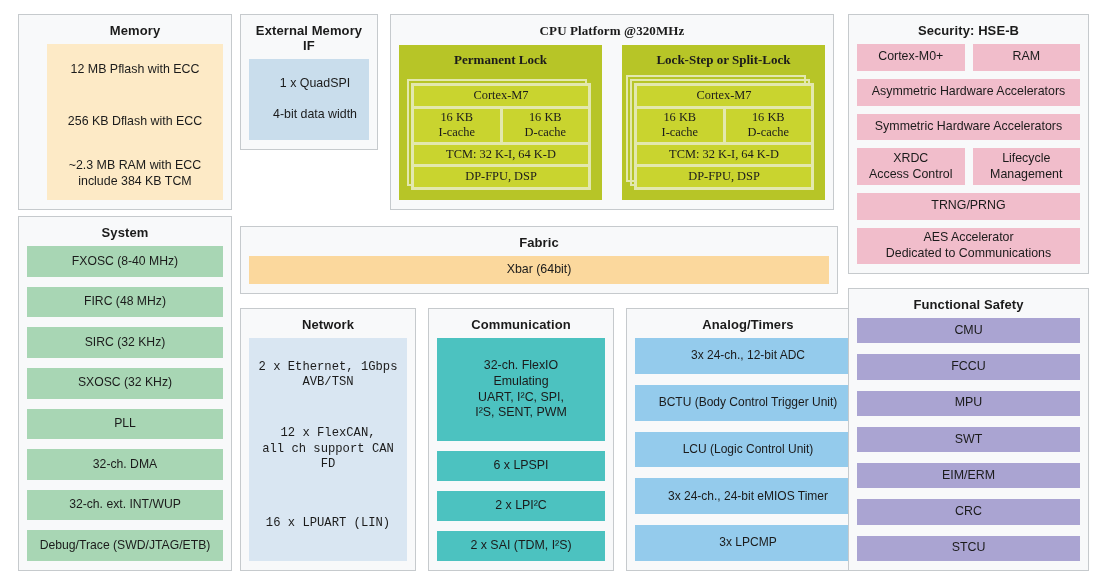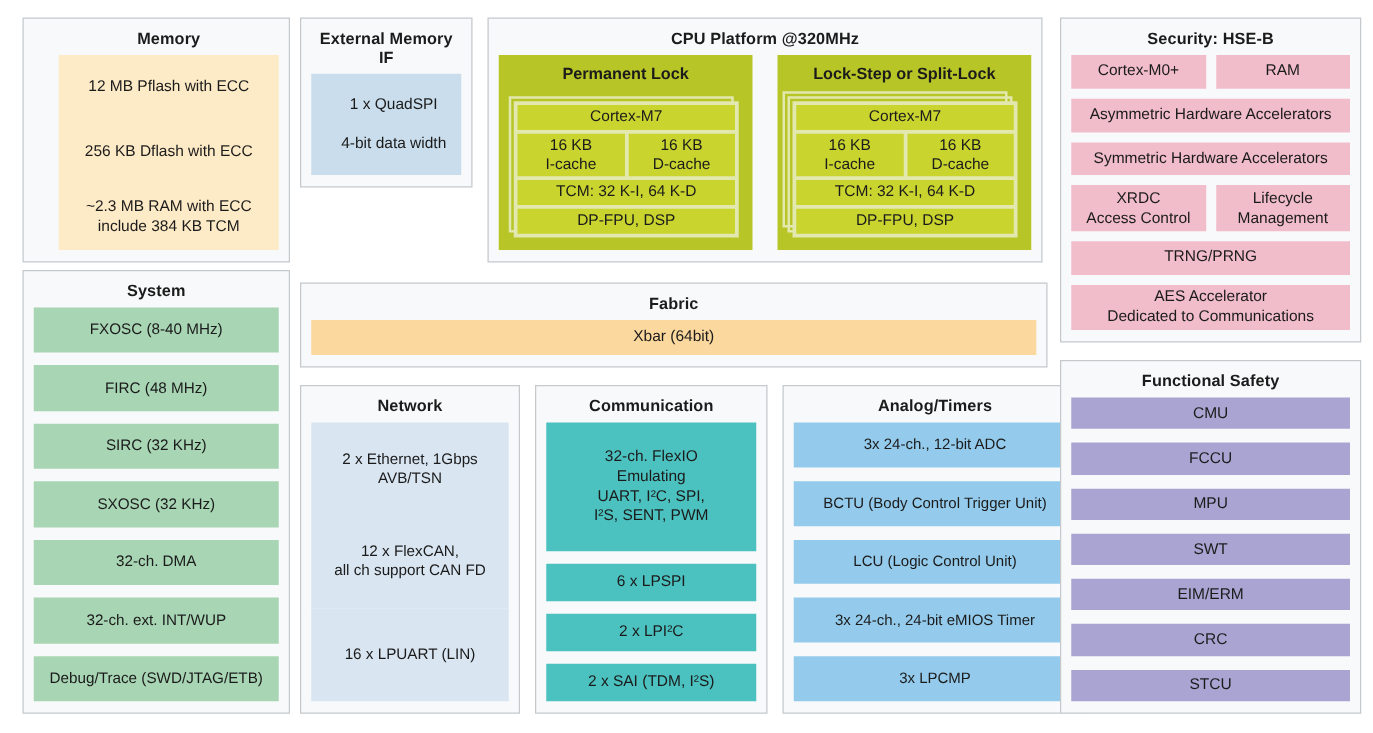--- a/index.html
+++ b/index.html
@@ -21,34 +21,34 @@
   .cell{
     display:flex;align-items:center;justify-content:center;
     text-align:center;white-space:pre-line;
     font-size:12.4px;line-height:1.28;box-sizing:border-box;padding:2px 4px;
   }
 
   
   .p-memory  {left:18px;  top:14px;  width:214px; height:196px;padding-left:28px;}
   .p-system  {left:18px;  top:216px; width:214px; height:355px;}
   .p-extmem  {left:240px; top:14px;  width:138px; height:136px;}
-  .p-cpu     {left:390px; top:14px;  width:444px; height:196px;}
+  .p-cpu     {left:390px; top:14px;  width:444px; height:196px;font-family:Liberation Serif, serif;}
   .p-security{left:848px; top:14px;  width:241px; height:260px;}
   .p-fabric  {left:240px; top:226px; width:598px; height:68px;}
   .p-network {left:240px; top:308px; width:176px; height:263px;}
   .p-comm    {left:428px; top:308px; width:186px; height:263px;}
   .p-analog  {left:626px; top:308px; width:244px; height:263px;}
   .p-safety  {left:848px; top:288px; width:241px; height:283px;}
 
   
   .p-memory .list{gap:0;} .p-memory .cell{flex:1;background:var(--memory,#fdeac6);}
   .p-system .list{gap:10px;} .p-system .cell{flex:1;background:var(--system,#a8d6b4);font-size:12.2px;}
   .p-extmem .list{gap:0;}    .p-extmem .cell{flex:1;background:var(--ext-if,#c9ddec);padding-left:16px;}
   .p-fabric .list{gap:0;}    .p-fabric .cell{flex:1;background:var(--fabric,#fbd89d);}
-  .p-network .list{gap:0;}.p-network .cell{flex:1;background:var(--network,#d9e6f2);font-size:12.2px;}
+  .p-network .list{gap:0;font-family:Liberation Mono, monospace;}.p-network .cell{flex:1;background:var(--network,#d9e6f2);font-size:12.2px;}
   .p-comm .list{gap:10px;}   .p-comm .cell{flex:0 0 30px;background:var(--comm,#4cc2c0);}
   .p-comm .cell.big{flex:1;}
   .p-analog .list{gap:11px;} .p-analog .cell{flex:1;background:var(--analog,#94cbec);font-size:12px;}
   .p-safety .list{gap:11px;}  .p-safety .cell{flex:1;background:var(--safety,#aaa4d2);}
 
   .p-security .list{
     display:grid;grid-template-columns:1fr 1fr;gap:8px;align-content:stretch;
   }
   .p-security .cell{background:var(--security,#f1bdcb);min-height:26px;}
   .p-security .cell.full{grid-column:1 / -1;}
@@ -98,20 +98,21 @@
   </section>
 
   <section class="panel p-system">
     <div class="panel-title">System</div>
     <div class="list">
 
     <div class="cell">FXOSC (8-40 MHz)</div>
         <div class="cell">FIRC (48 MHz)</div>
         <div class="cell">SIRC (32 KHz)</div>
         <div class="cell">SXOSC (32 KHz)</div>
+        <div class="cell">PLL</div>
         <div class="cell">32-ch. DMA</div>
         <div class="cell">32-ch. ext. INT/WUP</div>
         <div class="cell">Debug/Trace (SWD/JTAG/ETB)</div>
       </div>
   </section>
 
   <section class="panel p-extmem">
     <div class="panel-title">External Memory IF</div>
     <div class="list">
 

